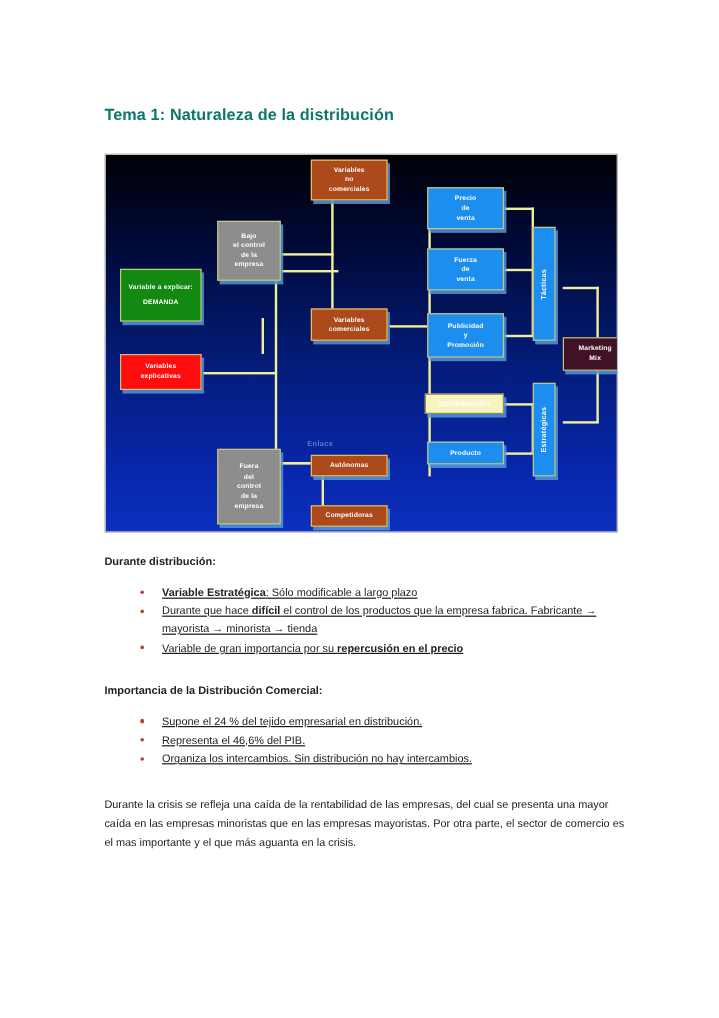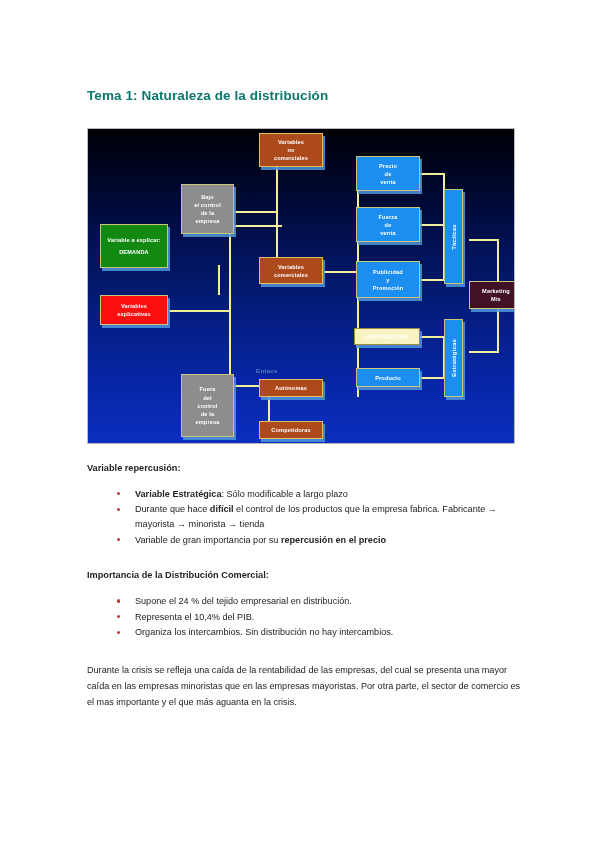--- a/index.html
+++ b/index.html
@@ -127,20 +127,21 @@
     font-size: 9.2px;
     font-weight: bold;
     color: #1f1f1f;
     margin: 0 0 12px 0;
     line-height: 1.35;
   }
   ul.bullets {
     list-style: none;
     margin: 0 0 22px 0;
     padding: 0 0 0 30px;
+    text-decoration: underline;
   }
   ul.bullets li {
     position: relative;
     font-size: 9.1px;
     color: #232323;
     line-height: 1.62;
     margin: 0 0 1px 0;
     padding-left: 18px;
   }
   ul.bullets li::before {
@@ -295,32 +296,32 @@
         <span class="vtxt">Estratégicas</span>
       </div>
 
       <div class="node n-maroon" style="left:381px; top:152px; width:54px; height:28px;">
         <span>Marketing</span>
         <span>Mix</span>
       </div>
 
     </div>
 
-    <p class="lead">Variable repercusión:</p>
+    <p class="lead">Durante distribución:</p>
 
     <ul class="bullets">
       <li><b>Variable Estratégica</b><span>: Sólo modificable a largo plazo</span></li>
       <li><span>Durante que hace </span><b>difícil</b><span> el control de los productos que la empresa fabrica. Fabricante → mayorista → minorista → tienda</span></li>
       <li><span>Variable de gran importancia por su </span><b>repercusión en el precio</b><span></span></li>
     </ul>
 
     <p class="lead">Importancia de la Distribución Comercial:</p>
 
     <ul class="bullets">
       <li>Supone el 24 % del tejido empresarial en distribución.</li>
-      <li>Representa el 10,4% del PIB.</li>
+      <li>Representa el 46,6% del PIB.</li>
       <li>Organiza los intercambios. Sin distribución no hay intercambios.</li>
     </ul>
 
     <p class="para">Durante la crisis se refleja una caída de la rentabilidad de las empresas, del cual se presenta una mayor caída en las empresas minoristas que en las empresas mayoristas. Por otra parte, el sector de comercio es el mas importante y el que más aguanta en la crisis.</p>
 
   </div>
 </div>
 
 </body></html>

